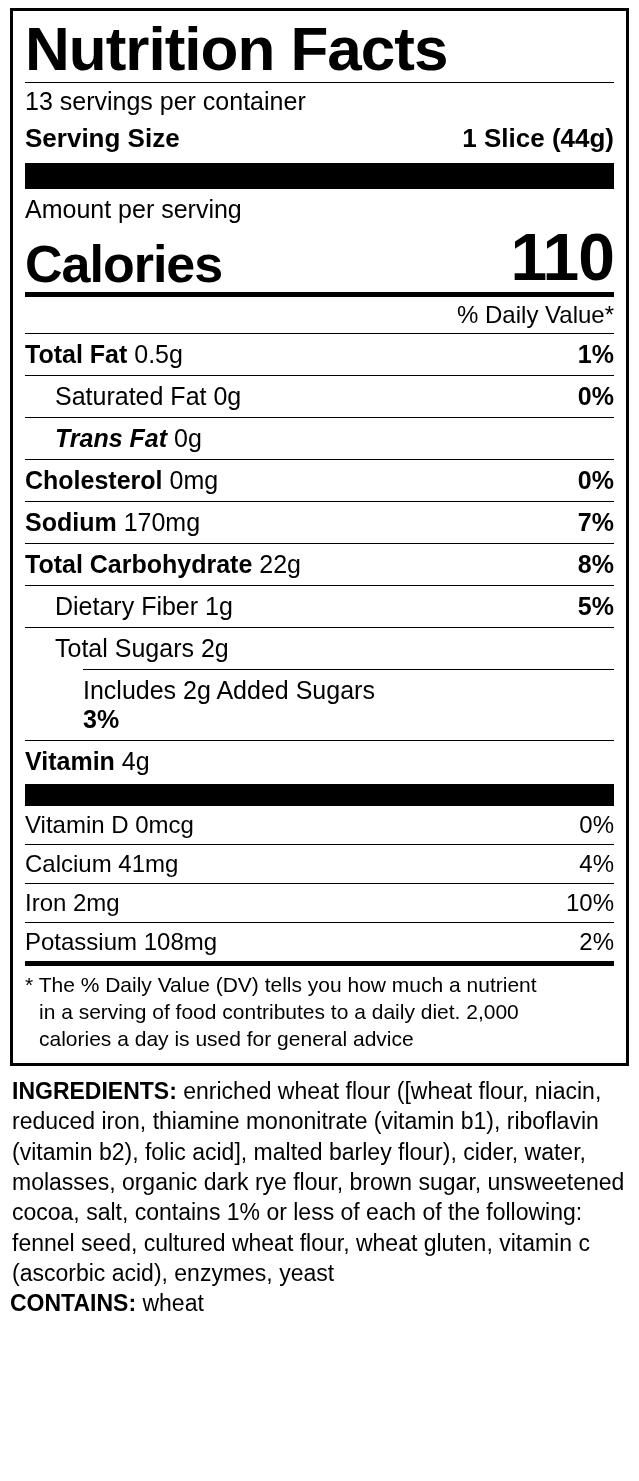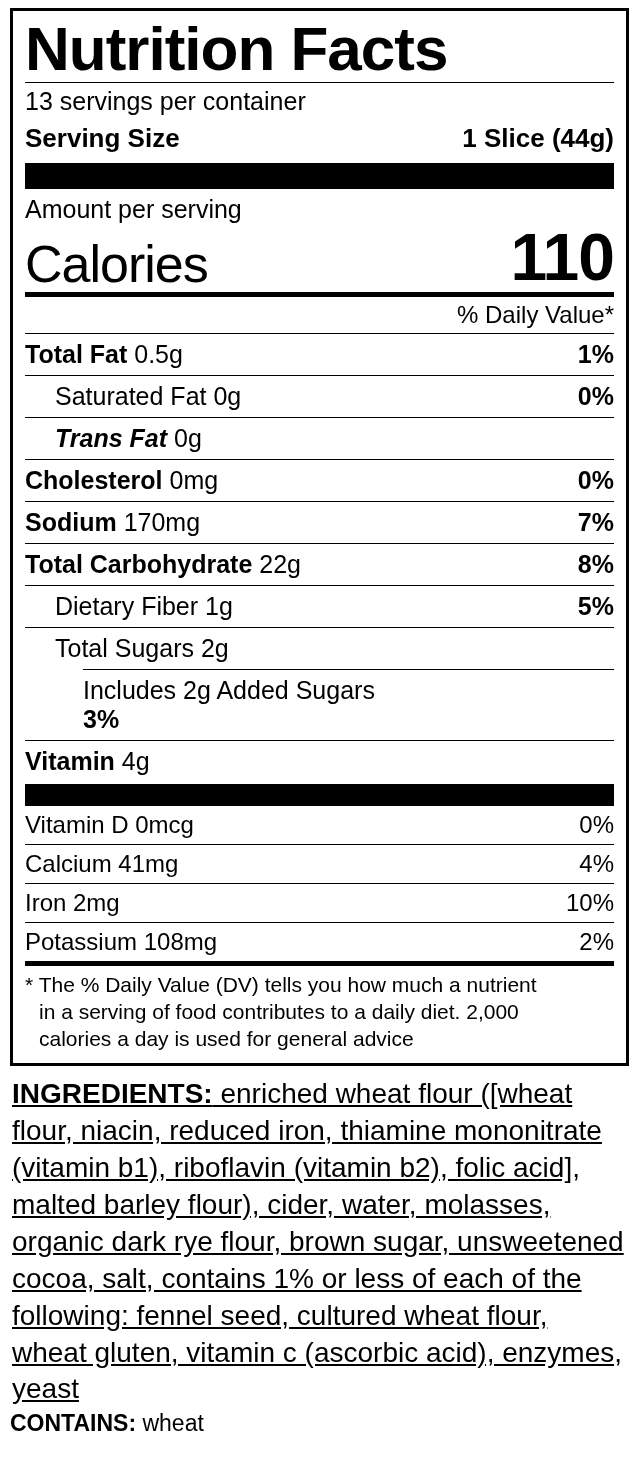--- a/index.html
+++ b/index.html
@@ -69,21 +69,21 @@
   }
 
   .cal-row {
     display: flex;
     justify-content: space-between;
     align-items: flex-end;
     padding-bottom: 2px;
   }
   .cal-label {
     font-size: 52px;
-    font-weight: normal;
+    font-weight: bold;
     letter-spacing: -1px;
     line-height: 1;
   }
   .cal-value {
     font-size: 66px;
     font-weight: bold;
     letter-spacing: -1px;
     line-height: 1;
   }
 
@@ -116,26 +116,25 @@
 
   .footnote {
     font-size: 21px;
     line-height: 1.28;
     padding: 6px 0 2px 0;
   }
   .footnote .hang { display: block; text-indent: 0; padding-left: 14px; }
   .footnote .first { padding-left: 0; }
 
   .ingredients {
-    font-size: 28px;
+    font-size: 23px;
     line-height: 1.32;
     padding: 10px 2px 0 2px;
     width: 619px;
     box-sizing: border-box;
-    text-decoration: underline;
   }
   .ingredients b { font-weight: bold; }
   .contains { font-size: 23px; padding-top: 2px; }
 </style>
 </head>
 <body>
 
 <div class="label">
   <div class="panel">
 

